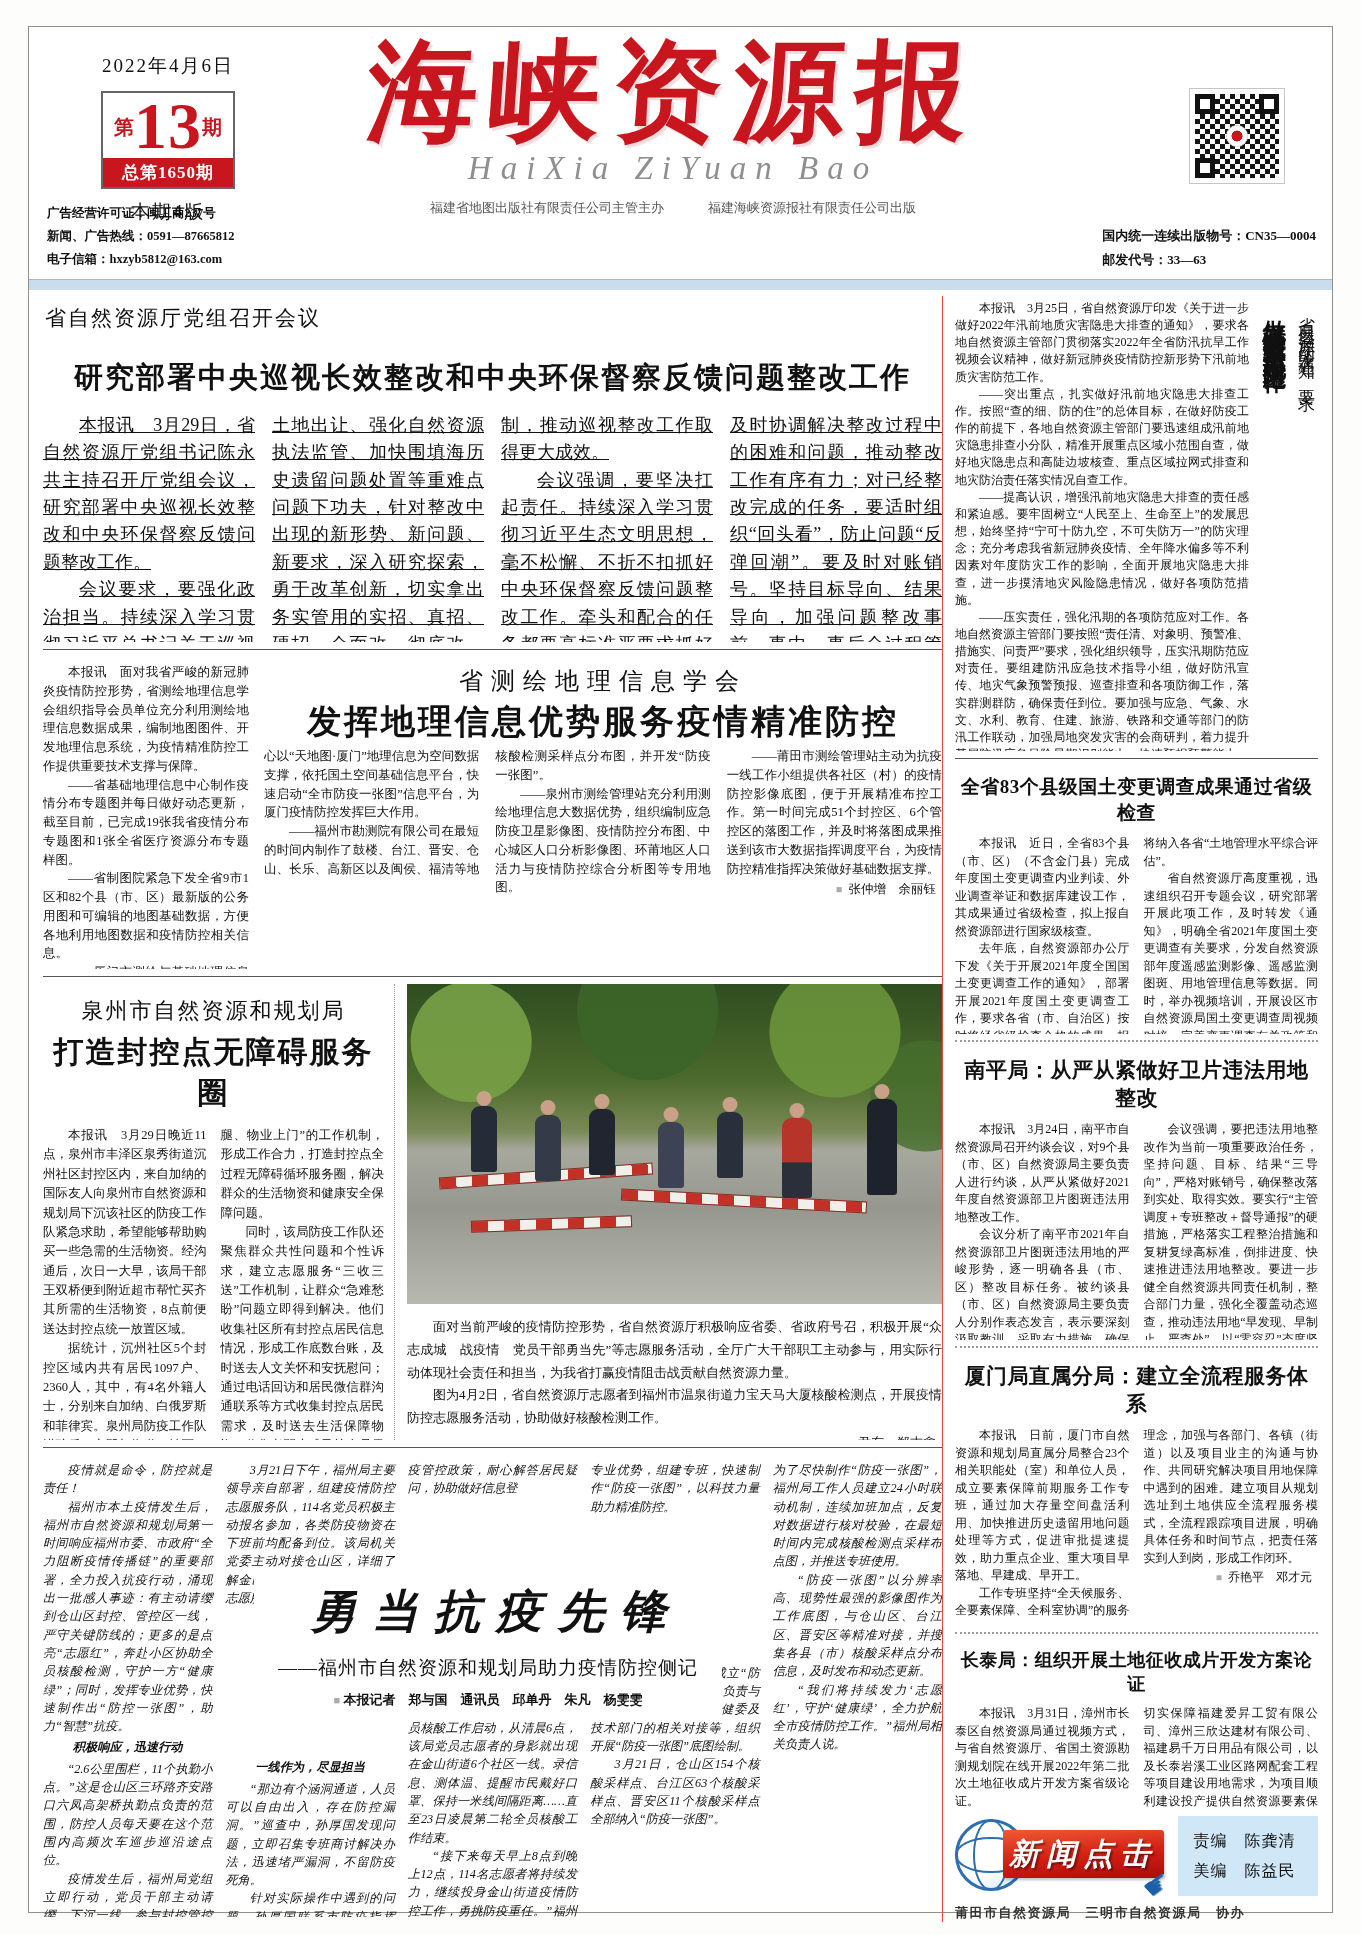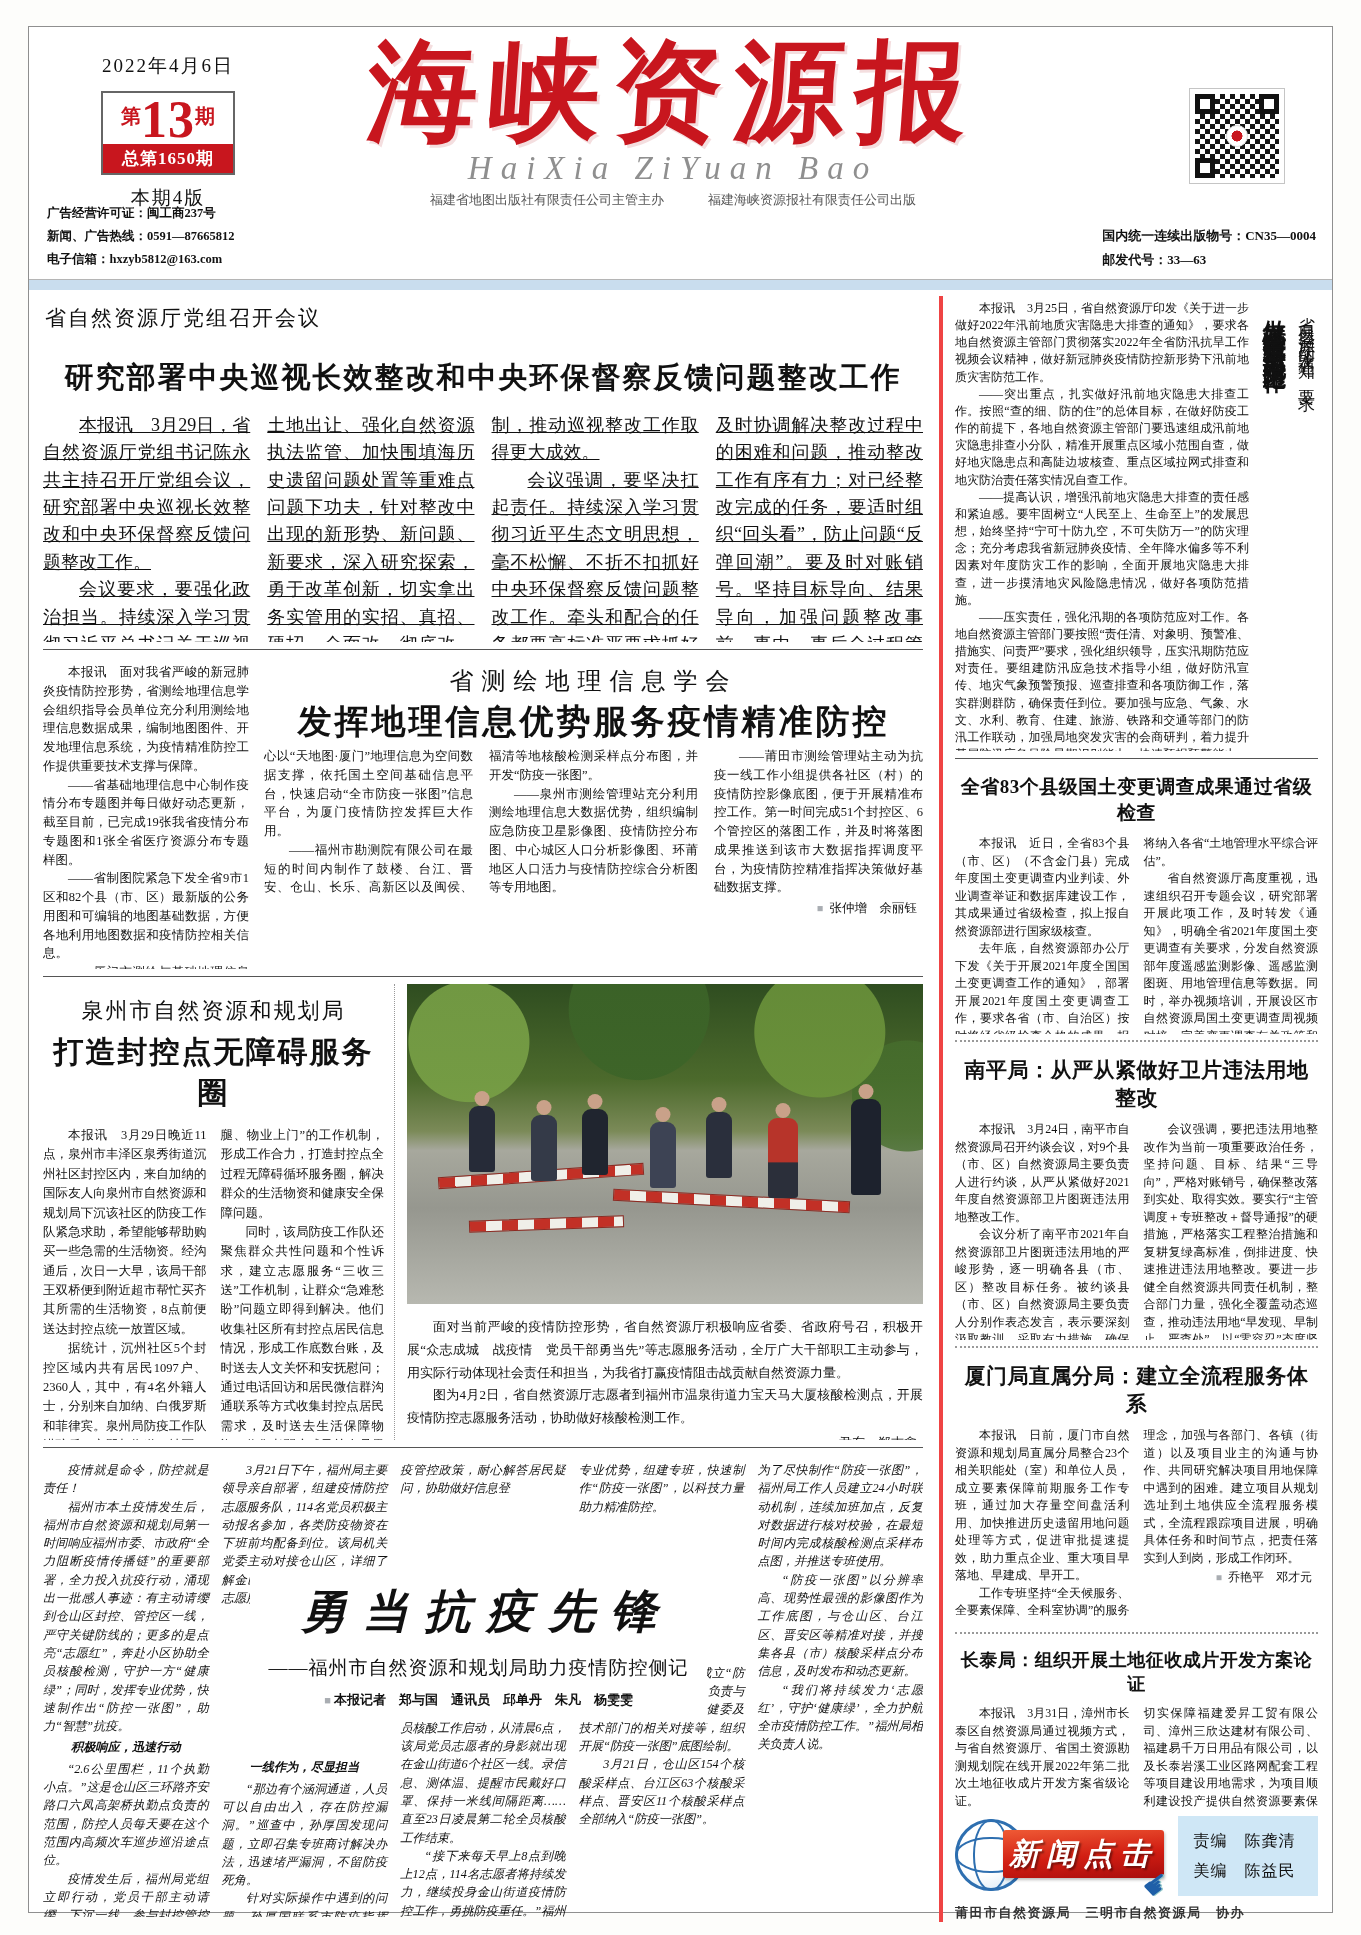--- a/index.html
+++ b/index.html
@@ -7,45 +7,45 @@
   .page { position:relative; width:1361px; height:1935px; overflow:hidden; }
   .frame { position:absolute; left:28px; top:26px; right:28px; bottom:22px; border:1px solid #8f8f8f; padding:0 14px; background:#fff; }
 
   
   .masthead { position:relative; height:250px; display:flex; }
   .mh-left { width:250px; position:relative; }
   .mh-date { margin-top:26px; text-align:center; font-size:19px; letter-spacing:2px; }
   .issue-box { width:134px; margin:12px auto 0; border:2px solid #666; text-align:center; background:#fff; }
   .issue-top { padding:2px 0 0; color:#c8161e; font-weight:bold; }
   .issue-top .small { font-size:20px; vertical-align:14px; }
-  .issue-top .big { font-size:52px; line-height:0.95; letter-spacing:1px; }
+  .issue-top .big { font-size:66px; line-height:0.95; letter-spacing:1px; }
   .issue-bottom { background:#c8161e; color:#fff; font-size:17px; font-weight:bold; padding:3px 0; letter-spacing:1px; }
   .mh-pages { margin-top:10px; text-align:center; font-size:19px; letter-spacing:2px; }
   .mh-contacts { position:absolute; left:4px; bottom:6px; font-size:12.5px; font-weight:bold; line-height:1.85; white-space:nowrap; }
   .mh-center { flex:1; }
   .paper-title { margin-top:4px; text-align:center; font-size:110px; line-height:1.12; font-weight:bold; color:#c8161e; letter-spacing:12px; transform:skewX(-4deg); text-shadow:3px 3px 0 rgba(180,20,30,.14); }
   .paper-pinyin { text-align:center; font-size:33px; font-style:italic; color:#8f8f8f; letter-spacing:9px; margin-top:-4px; }
-  .paper-orgs { display:flex; justify-content:center; gap:44px; margin-top:4px; font-size:13px; color:#555; }
+  .paper-orgs { display:flex; justify-content:center; gap:44px; margin-top:12px; font-size:13px; color:#555; }
   .mh-right { width:265px; position:relative; }
   .qr { position:relative; width:94px; height:94px; margin:62px 34px 0 auto; border:5px solid #fff; outline:1px solid #c5c5c5;
         background-color:#fff;
         background-image:linear-gradient(45deg,#141414 25%,transparent 25%,transparent 75%,#141414 75%),
                          linear-gradient(45deg,#141414 25%,#fff 25%,#fff 75%,#141414 75%);
         background-position:0 0,5px 5px; background-size:10px 10px; }
   .qr .f { position:absolute; width:20px; height:20px; border:5px solid #111; background:#fff; }
   .qr .f1 { top:0; left:0; } .qr .f2 { top:0; right:0; } .qr .f3 { bottom:0; left:0; }
   .qr .logo { position:absolute; top:50%; left:50%; width:22px; height:22px; transform:translate(-50%,-50%);
               border-radius:50%; background:radial-gradient(circle,#c8161e 38%,#fff 40%); border:1px solid #ddd; }
   .issn-lines { position:absolute; right:2px; bottom:4px; font-size:13px; font-weight:bold; line-height:1.9; text-align:left; white-space:nowrap; }
 
   .blue-band { height:11px; background:#c9ddee; border-top:1px solid #b5b5b5; margin:2px -14px 0; }
 
   
   .content { display:flex; padding-top:6px; }
-  .left-col { width:900px; padding-right:16px; border-right:4px solid #ef4444; overflow:hidden; }
+  .left-col { width:900px; padding-right:0; border-right:1px solid #ef4444; overflow:hidden; }
   .right-col { flex:1; padding-left:12px; overflow:hidden; }
   hr.solid { border:none; border-top:1px solid #555; margin:7px 0; }
   hr.dot { border:none; border-top:2px dotted #999; margin:6px 0; }
 
   .cjk { text-align:justify; }
   .blk-p { text-indent:2em; }
   .blk-c { text-indent:0; }
   h4.blk-sub { text-align:center; font-weight:bold; font-size:1em; margin:3px 0; text-indent:0; }
   .blk-by { text-align:right; padding-right:6px; margin-top:2px; }
   .sq { color:#a9adb2; font-size:0.85em; }

